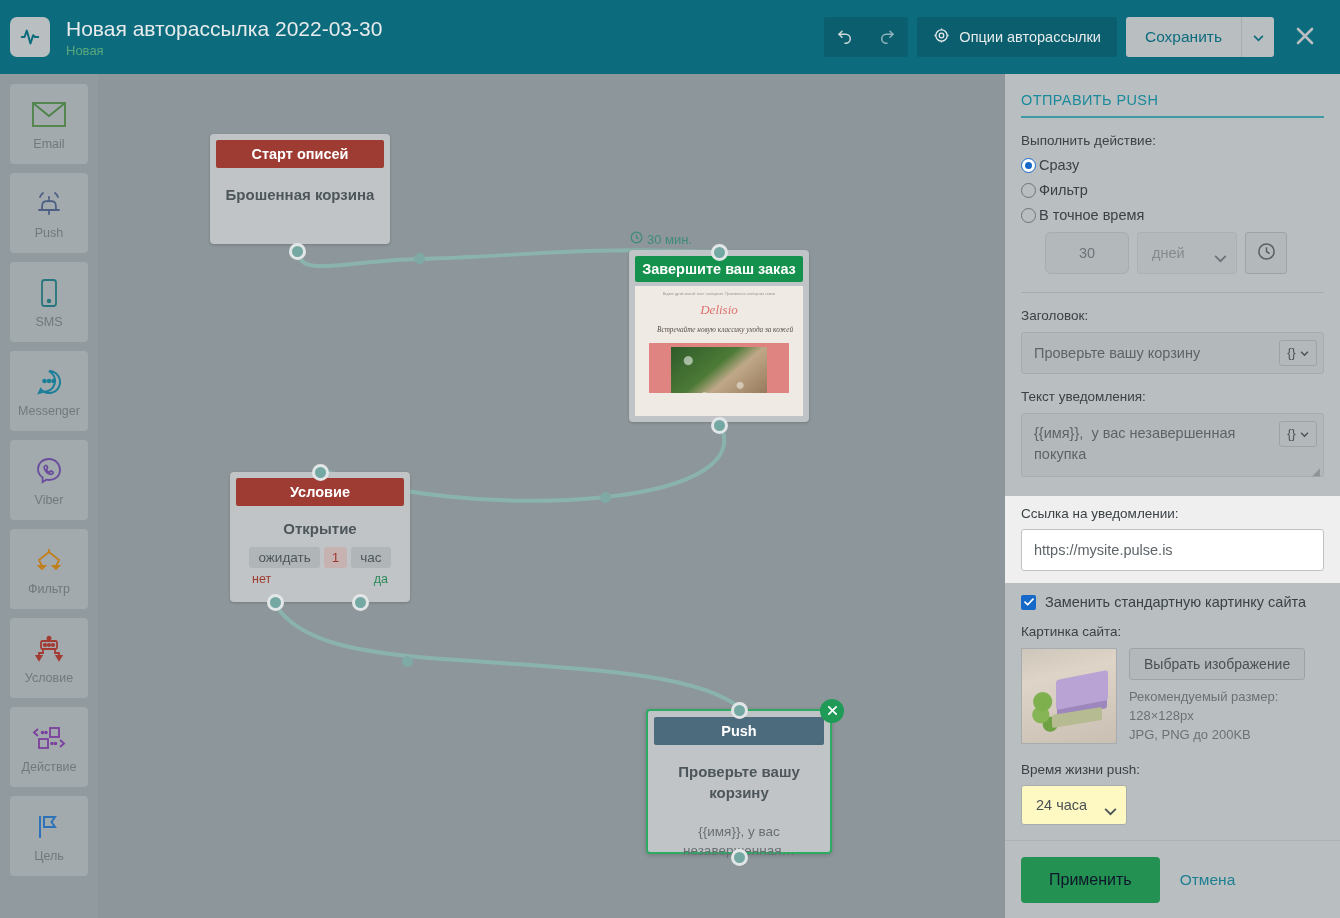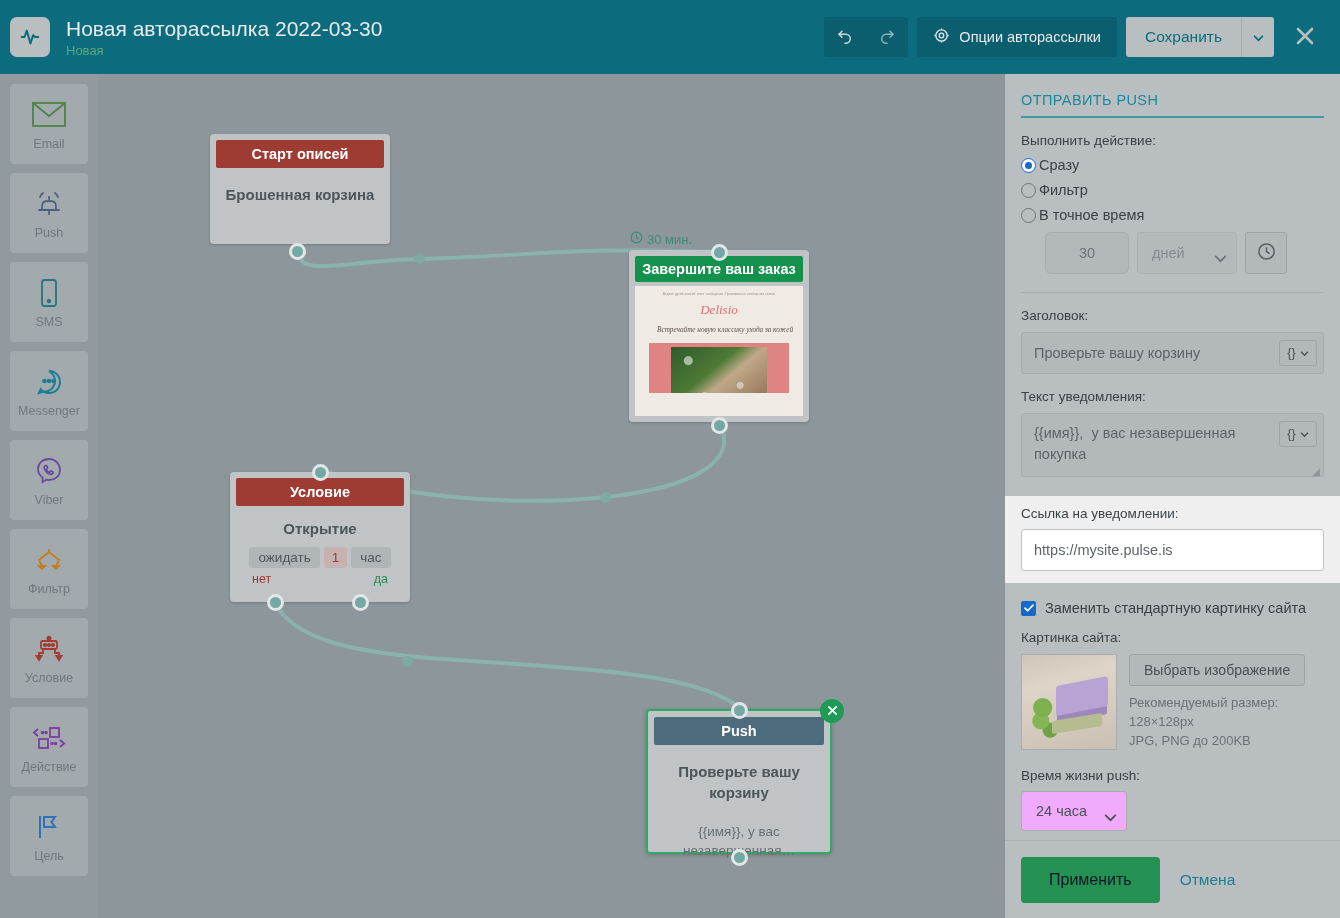--- a/index.html
+++ b/index.html
@@ -232,21 +232,21 @@
   .resize-grip { position: absolute; right: 4px; bottom: 4px; color: #8e9497; font-size: 10px; }
 
   .hl-box { background: #efefef; margin: 0 -16px; padding: 10px 16px 12px 16px; }
   .hl-label { font-size: 13.5px; color: #3a4246; margin-bottom: 8px; }
   .hl-input {
     width: 100%; height: 42px; background: #fff; border: 1px solid #bfc3c5;
     border-radius: 3px; font-size: 14.5px; color: #5d6468; padding: 0 12px;
     font-family: "Liberation Sans", sans-serif;
   }
 
-  .check-row { display: flex; align-items: center; gap: 9px; margin: 17px 0 14px 0; cursor: pointer; }
+  .check-row { display: flex; align-items: center; gap: 9px; margin: 11px 0 14px 0; cursor: pointer; }
   .cbox {
     width: 15px; height: 15px; border-radius: 2px; background: #1669c9;
     display: flex; align-items: center; justify-content: center; flex: 0 0 auto;
   }
   .check-label { font-size: 14.5px; color: #3a4246; }
 
   .img-row { display: flex; gap: 12px; margin-top: 9px; }
   .img-thumb {
     width: 96px; height: 96px; flex: 0 0 auto; border: 1px solid #a7acae; overflow: hidden;
     background:
@@ -269,21 +269,21 @@
   .pick-btn {
     height: 32px; background: #b3b8ba; border: 1px solid #9ba6a3; border-radius: 3px;
     font-size: 14px; color: #4a5155; padding: 0 14px; cursor: pointer;
     font-family: "Liberation Sans", sans-serif; align-self: flex-start;
   }
   .img-note { font-size: 13px; color: #6b7276; line-height: 19px; margin-top: 7px; }
 
   .ttl-label { font-size: 13.5px; color: #3a4246; margin: 18px 0 8px 0; }
   .ttl-sel-wrap { position: relative; width: 106px; }
   .ttl-sel {
-    width: 100%; height: 40px; background: #f0abfc; border: 1px solid #a7acae;
+    width: 100%; height: 40px; background: #fef9c3; border: 1px solid #a7acae;
     border-radius: 3px; font-size: 14.5px; color: #4a5155; padding: 0 28px 0 14px;
     appearance: none; font-family: "Liberation Sans", sans-serif; cursor: pointer;
   }
 
   .rp-footer {
     position: absolute; left: 0; bottom: 0; width: 335px; height: 78px;
     background: #b9bec0; display: flex; align-items: center; padding-left: 16px; gap: 20px;
     border-top: 1px solid #adb2b4;
   }
   .apply-btn {

